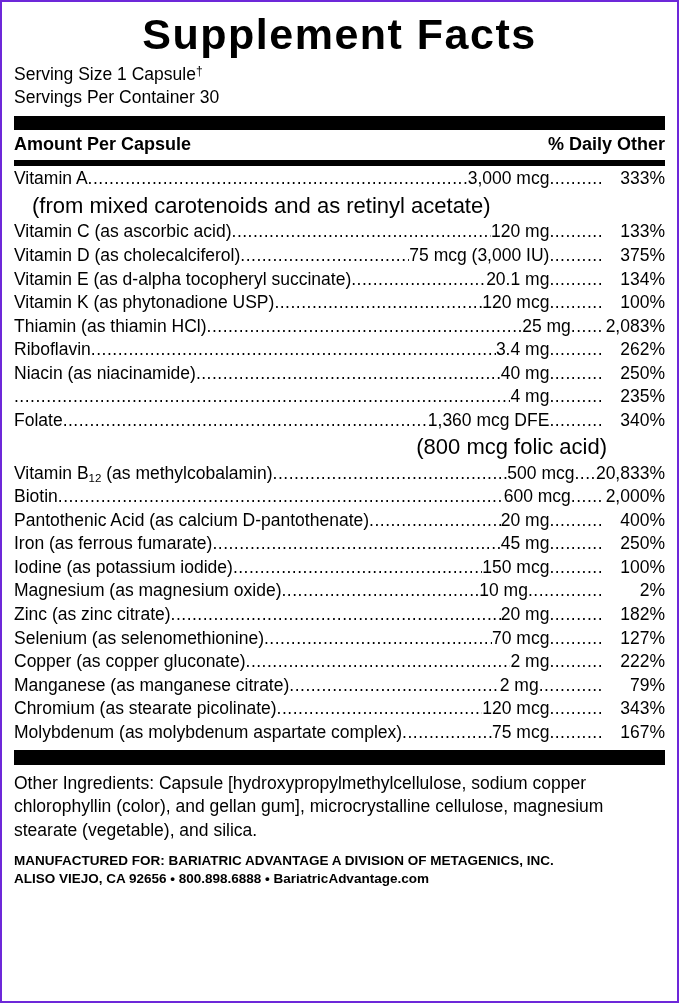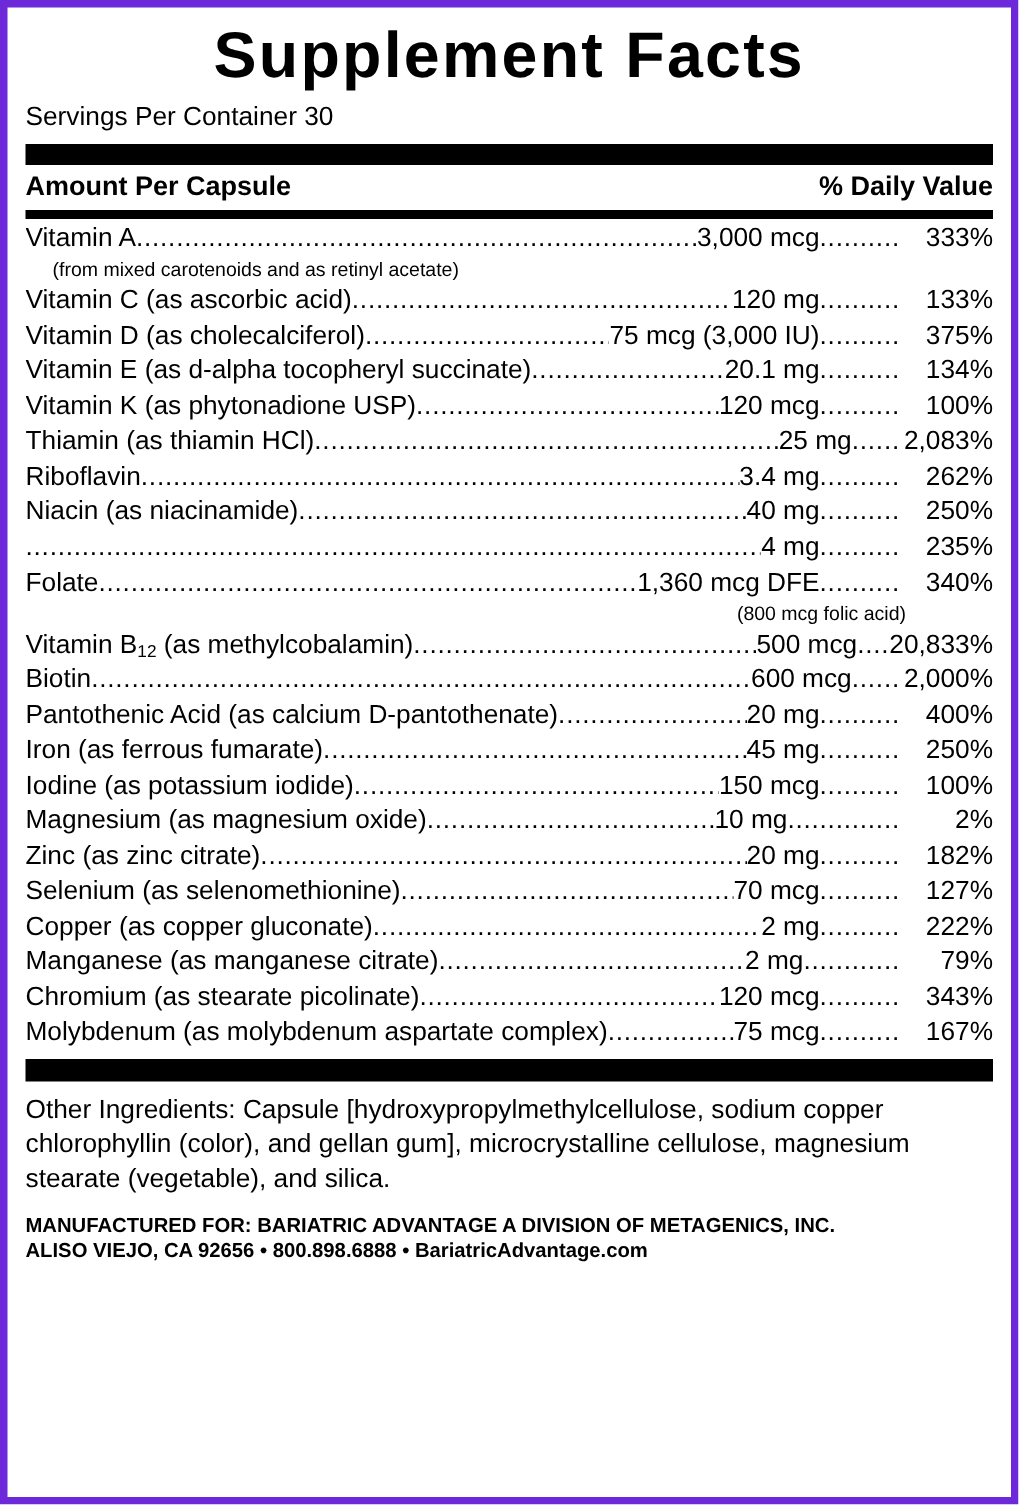--- a/index.html
+++ b/index.html
@@ -12,21 +12,21 @@
     height: 1003px;
     font-family: "Liberation Sans", sans-serif;
     color: #000000;
     -webkit-font-smoothing: antialiased;
   }
   .panel {
     position: relative;
     box-sizing: border-box;
     width: 679px;
     height: 1003px;
-    border: 5px solid #6d28d9;
+    border: 2px solid #6d28d9;
     padding: 8px 12px 0 12px;
     background: #fff;
   }
   .title {
     font-size: 43px;
     font-weight: bold;
     letter-spacing: 1.5px;
     line-height: 1.05;
     margin: 2px 0 6px 0;
     text-align: center;
@@ -81,21 +81,21 @@
     overflow: hidden;
     letter-spacing: .5px;
     max-width: 150px;
   }
   .dv {
     flex: 0 0 auto;
     text-align: right;
     min-width: 62px;
   }
   .subrow {
-    font-size: 13px;
+    font-size: 22px;
     line-height: 1.345;
     white-space: nowrap;
   }
   .subrow.indent { padding-left: 18px; }
   .subrow.center { text-align: right; padding-right: 58px; }
   sub {
     font-size: 11.5px;
     vertical-align: baseline;
     position: relative;
     top: 3px;
@@ -124,27 +124,28 @@
   }
   .mfg .l2 { letter-spacing: 0px; }
 </style>
 </head>
 <body>
 
 <div class="panel">
 
   <div class="title">Supplement Facts</div>
 
+  <div class="serving-line"><span>Serving Size 1 Capsule</span><sup>†</sup></div>
   <div class="serving-line">Servings Per Container 30</div>
 
   <div class="rule-thick"></div>
 
   <div class="dv-header">
     <span>Amount Per Capsule</span>
-    <span>% Daily Value</span>
+    <span>% Daily Other</span>
   </div>
 
   <div class="rule-med"></div>
 
   <div class="rows" id="nutrient-rows">
       <div class="row">
         <span class="nm">Vitamin A</span>
         <span class="dots1">....................................................................................................................................................................................................................</span>
         <span class="amt">3,000 mcg</span>
         <span class="dots2">..........</span>

